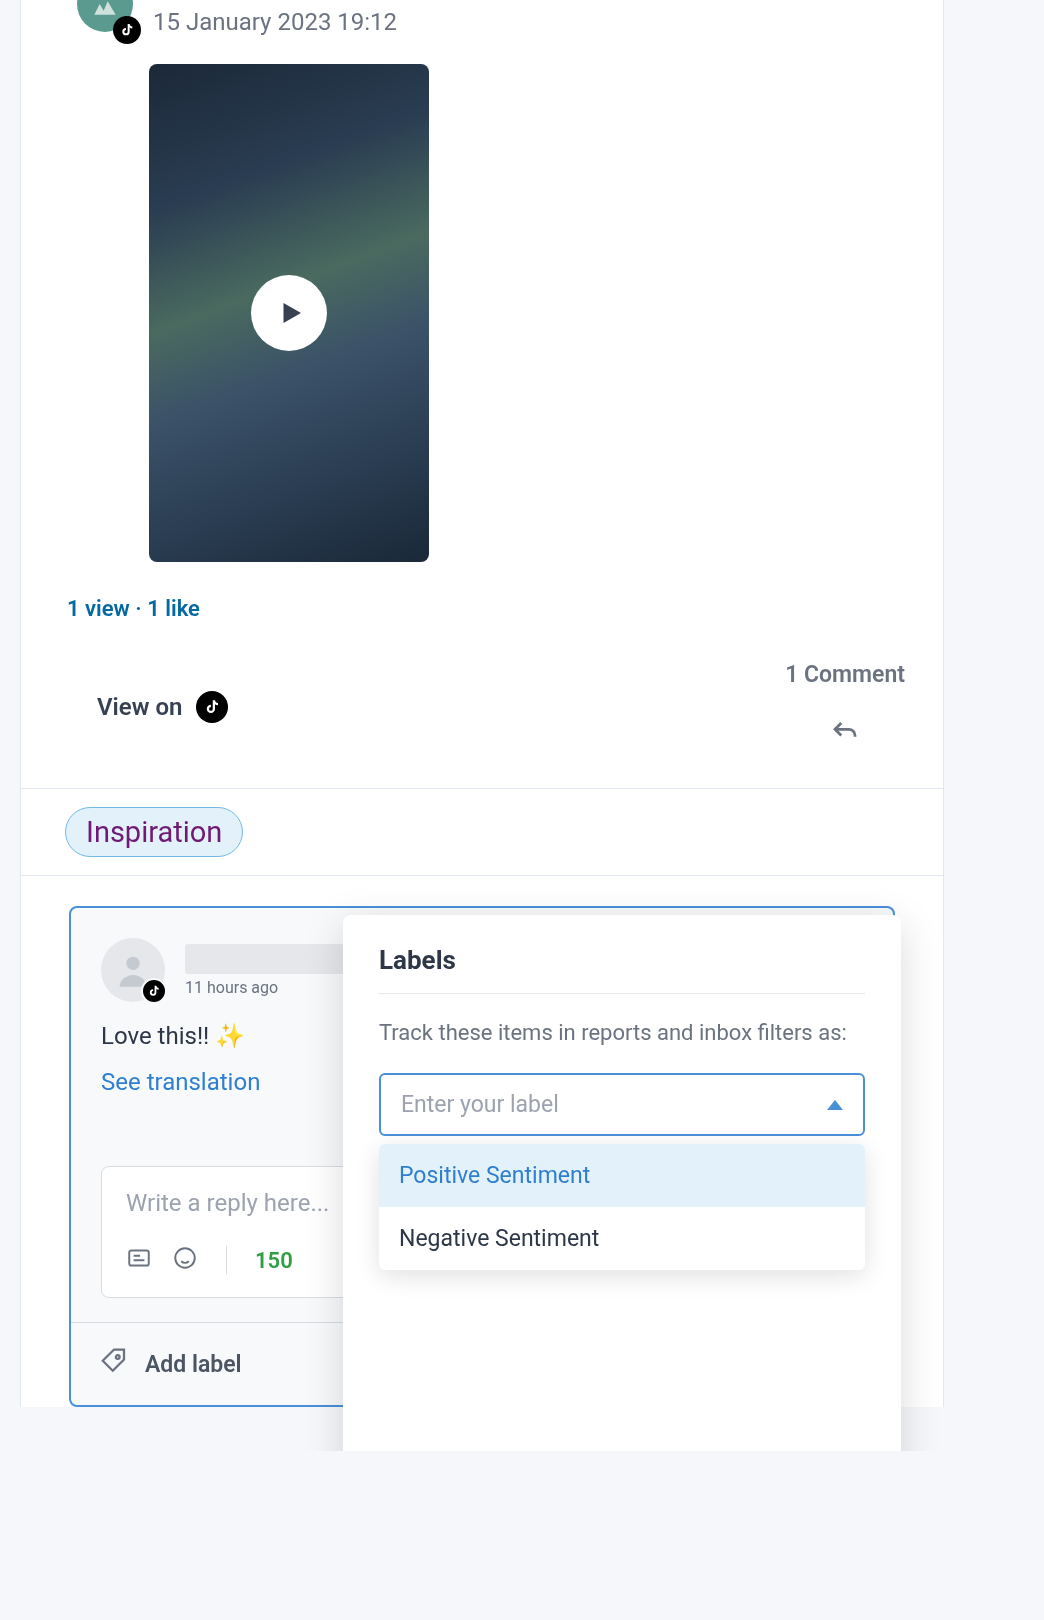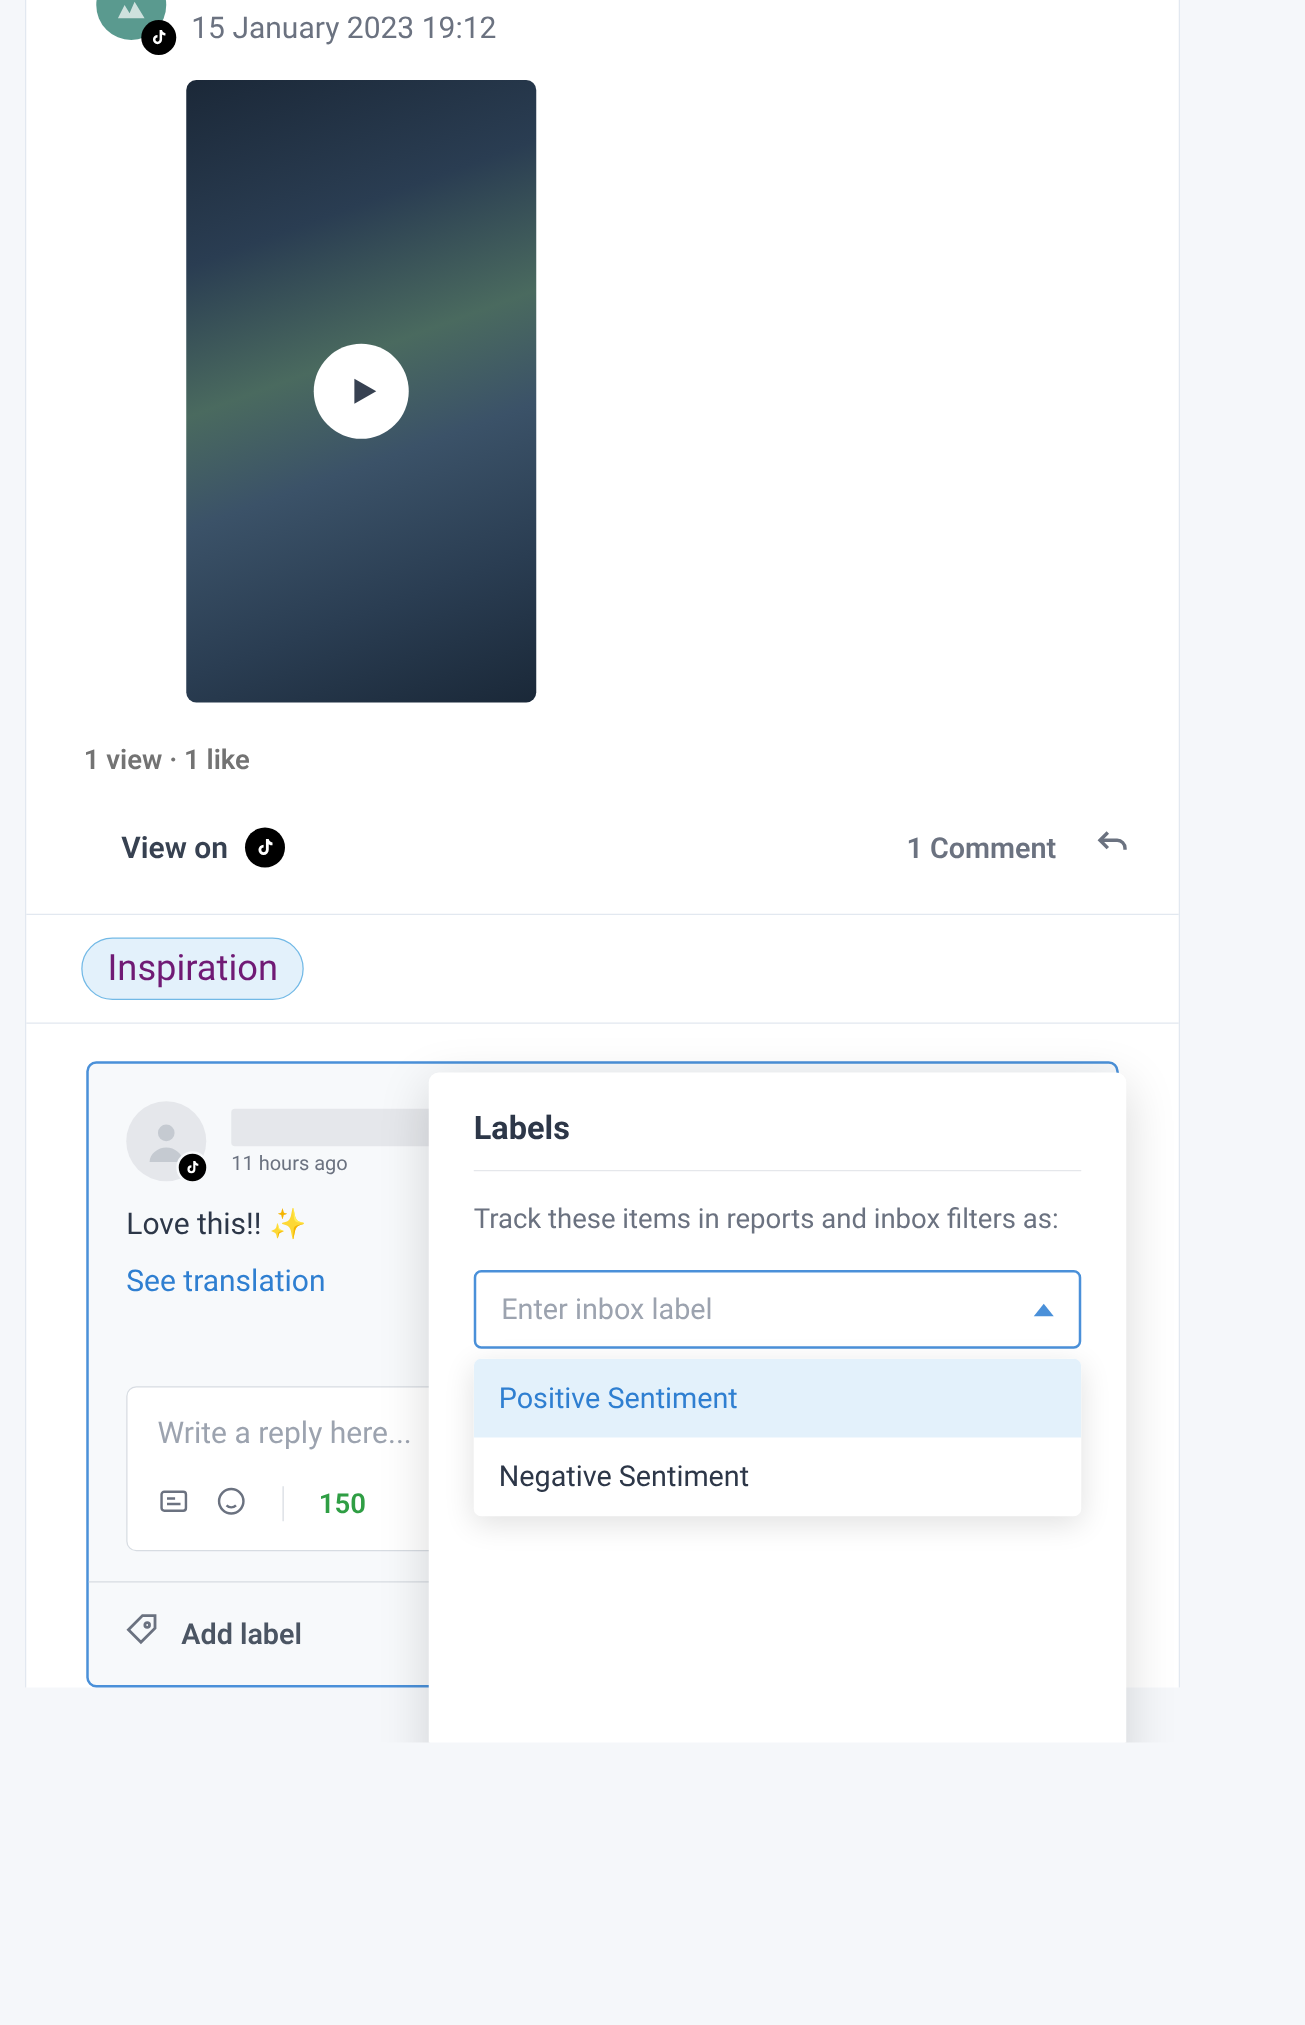--- a/index.html
+++ b/index.html
@@ -44,30 +44,30 @@
     border-radius: 8px;
     position: relative;
   }
   .video-play {
     position: absolute; top: 50%; left: 50%; transform: translate(-50%,-50%);
     width: 76px; height: 76px; border-radius: 50%; background: #fff;
     display: flex; align-items: center; justify-content: center;
   }
   .video-play svg { width: 30px; height: 30px; fill: #374151; margin-left: 4px; }
 
-  .stats { padding: 34px 0 0 46px; font-size: 22px; color: #737373; font-weight: 600; }
+  .stats { padding: 34px 0 0 46px; font-size: 22px; color: #0369a1; font-weight: 600; }
 
   .post-actions {
     display: flex; align-items: center; justify-content: space-between;
     padding: 40px 38px 36px 76px;
   }
   .view-on { display: flex; align-items: center; gap: 14px; font-size: 24px; font-weight: 600; color: #374151; }
   .view-on .tt-icon { width: 32px; height: 32px; border-radius: 50%; background: #000; display:flex;align-items:center;justify-content:center; }
   .view-on .tt-icon svg { width: 18px; height: 18px; fill: #fff; }
-  .right-actions { display: flex; align-items: center; gap: 30px; }
+  .right-actions { display: flex; align-items: center; gap: 30px; flex-direction: column; }
   .comment-count { font-size: 23px; font-weight: 600; color: #6b7280; }
   .reply-icon svg { width: 30px; height: 30px; fill: none; stroke: #6b7280; stroke-width: 2.2; }
 
   .divider { height: 1px; background: #e2e8f0; width: 100%; }
 
   .tags-row { padding: 18px 44px; }
   .tag-pill {
     display: inline-block; padding: 7px 20px;
     background: #e3f1fb; border: 1px solid #72b9e6; border-radius: 999px;
     font-size: 29px; color: #701a75;
@@ -293,21 +293,21 @@
         <svg viewBox="0 0 24 24">
             <path d="M12 4v16M4 12h16"></path>
           </svg>
       </span>
     </div>
 
     <div class="labels-popover">
       <div class="labels-title">Labels</div>
       <div class="labels-desc">Track these items in reports and inbox filters as:</div>
       <div class="label-select">
-        <span class="label-select-placeholder">Enter inbox label</span>
+        <span class="label-select-placeholder">Enter your label</span>
         <span class="caret-up"></span>
       </div>
       <div class="options">
         <div class="option highlight">Positive Sentiment</div>
         <div class="option">Negative Sentiment</div>
       </div>
     </div>
 
   </div>
 

